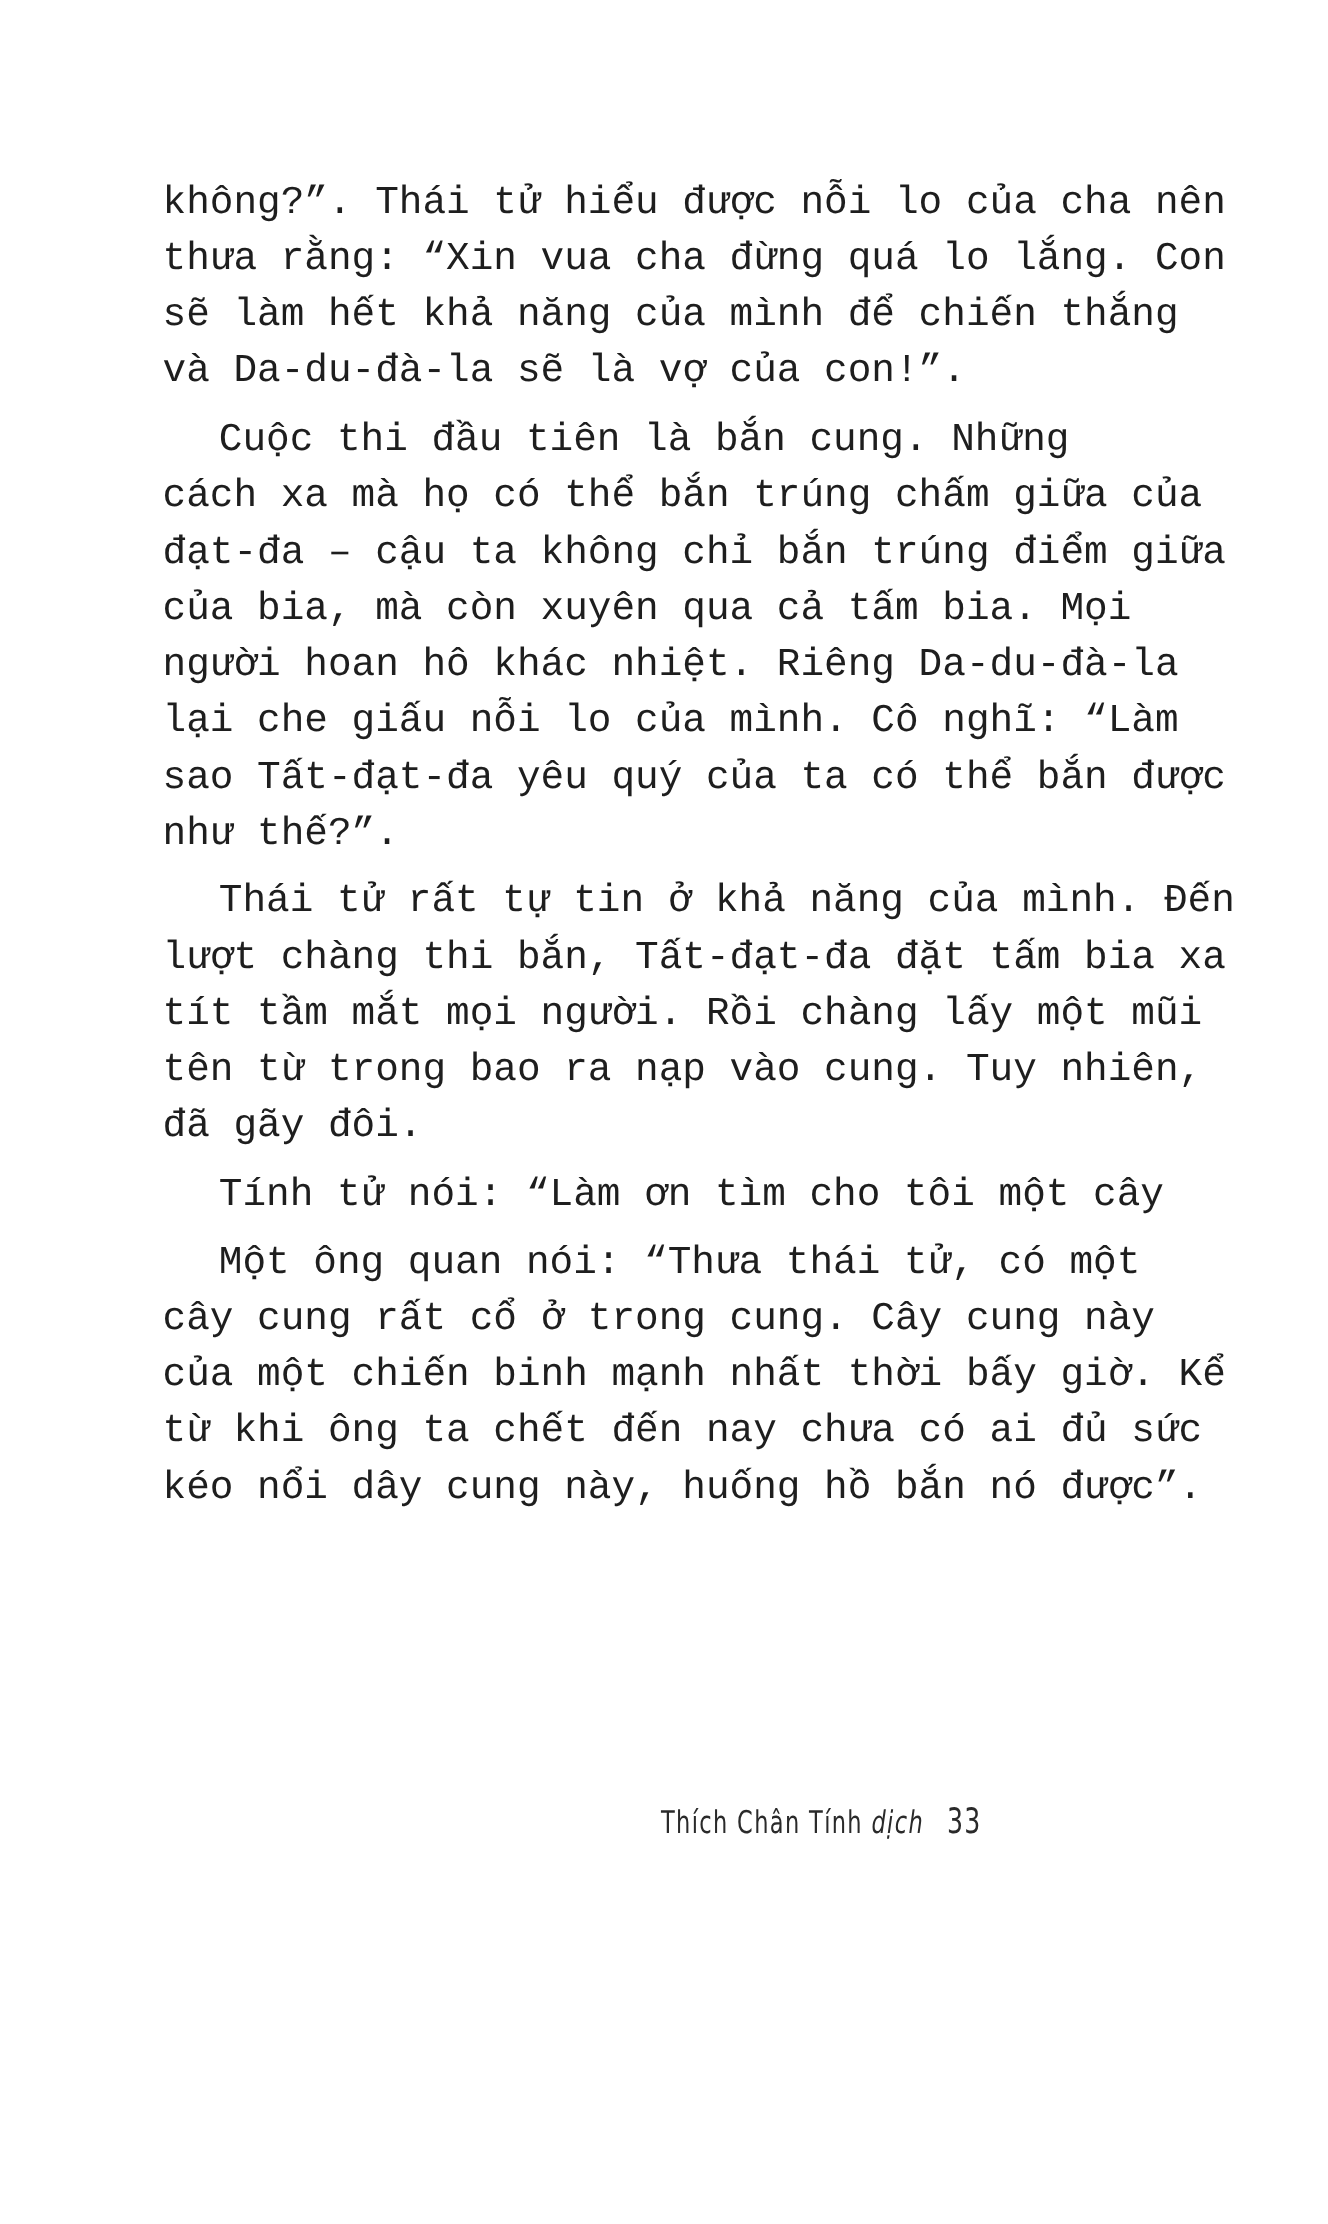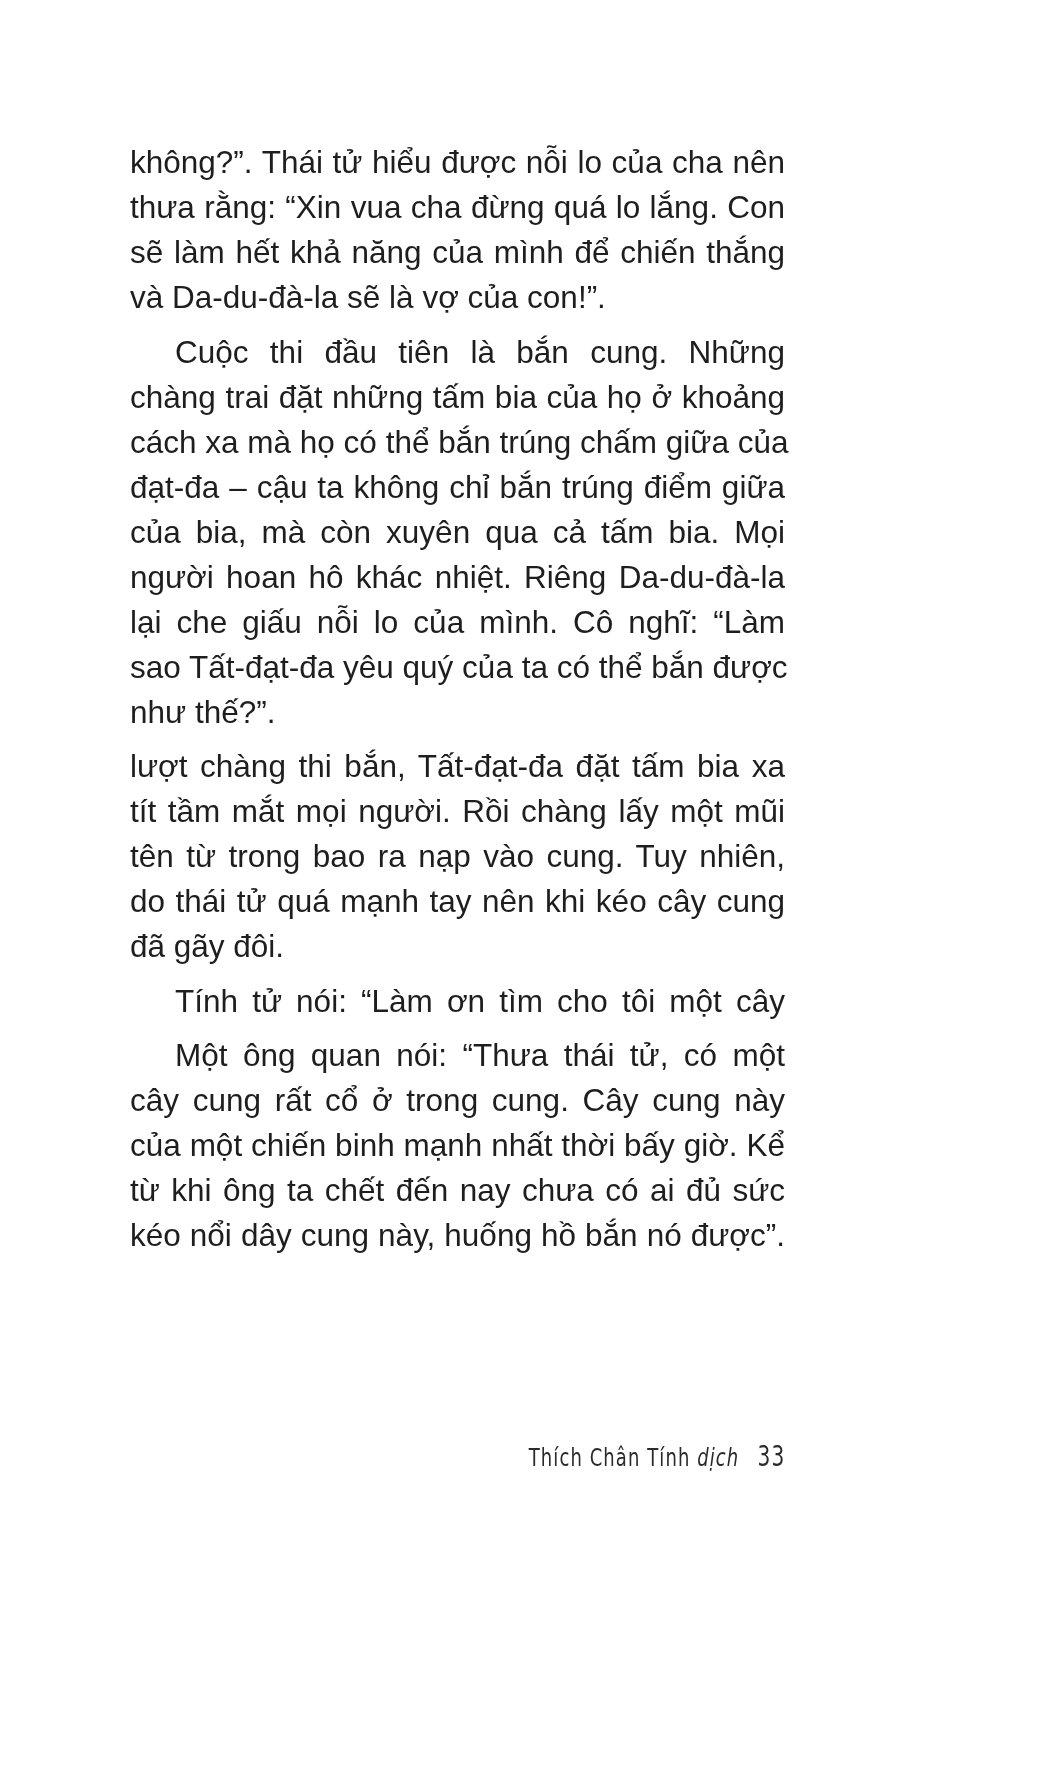--- a/index.html
+++ b/index.html
@@ -19,21 +19,21 @@
       top: 0;
       width: 1062px;
       height: 1779px;
       background: #ffffff;
     }
     .text-block {
       position: absolute;
       left: 130px;
       top: 140px;
       width: 655px;
-      font-family: Liberation Sans, sans-serif;
+      font-family: Liberation Mono, monospace;
       font-size: 31.5px;
       line-height: 45px;
       color: #1e1e1e;
     }
     .para {
       margin: 0 0 9.5px 0;
       text-align: justify;
       text-align-last: left;
     }
     .line {
@@ -73,35 +73,34 @@
 
     <p class="para">
       <span class="line">không?”. Thái tử hiểu được nỗi lo của cha nên</span>
       <span class="line">thưa rằng: “Xin vua cha đừng quá lo lắng. Con</span>
       <span class="line">sẽ làm hết khả năng của mình để chiến thắng</span>
       <span class="line last">và Da-du-đà-la sẽ là vợ của con!”.</span>
     </p>
 
     <p class="para">
       <span class="line" style="padding-left:45px">Cuộc thi đầu tiên là bắn cung. Những</span>
-      <span class="line">chàng trai đặt những tấm bia của họ ở khoảng</span>
       <span class="line">cách xa mà họ có thể bắn trúng chấm giữa của</span>
       <span class="line">đạt-đa – cậu ta không chỉ bắn trúng điểm giữa</span>
       <span class="line">của bia, mà còn xuyên qua cả tấm bia. Mọi</span>
       <span class="line">người hoan hô khác nhiệt. Riêng Da-du-đà-la</span>
       <span class="line">lại che giấu nỗi lo của mình. Cô nghĩ: “Làm</span>
       <span class="line">sao Tất-đạt-đa yêu quý của ta có thể bắn được</span>
       <span class="line last">như thế?”.</span>
     </p>
 
     <p class="para">
+      <span class="line" style="padding-left:45px">Thái tử rất tự tin ở khả năng của mình. Đến</span>
       <span class="line">lượt chàng thi bắn, Tất-đạt-đa đặt tấm bia xa</span>
       <span class="line">tít tầm mắt mọi người. Rồi chàng lấy một mũi</span>
       <span class="line">tên từ trong bao ra nạp vào cung. Tuy nhiên,</span>
-      <span class="line">do thái tử quá mạnh tay nên khi kéo cây cung</span>
       <span class="line last">đã gãy đôi.</span>
     </p>
 
     <p class="para">
       <span class="line" style="padding-left:45px">Tính tử nói: “Làm ơn tìm cho tôi một cây</span>
     </p>
 
     <p class="para">
       <span class="line" style="padding-left:45px">Một ông quan nói: “Thưa thái tử, có một</span>
       <span class="line">cây cung rất cổ ở trong cung. Cây cung này</span>

